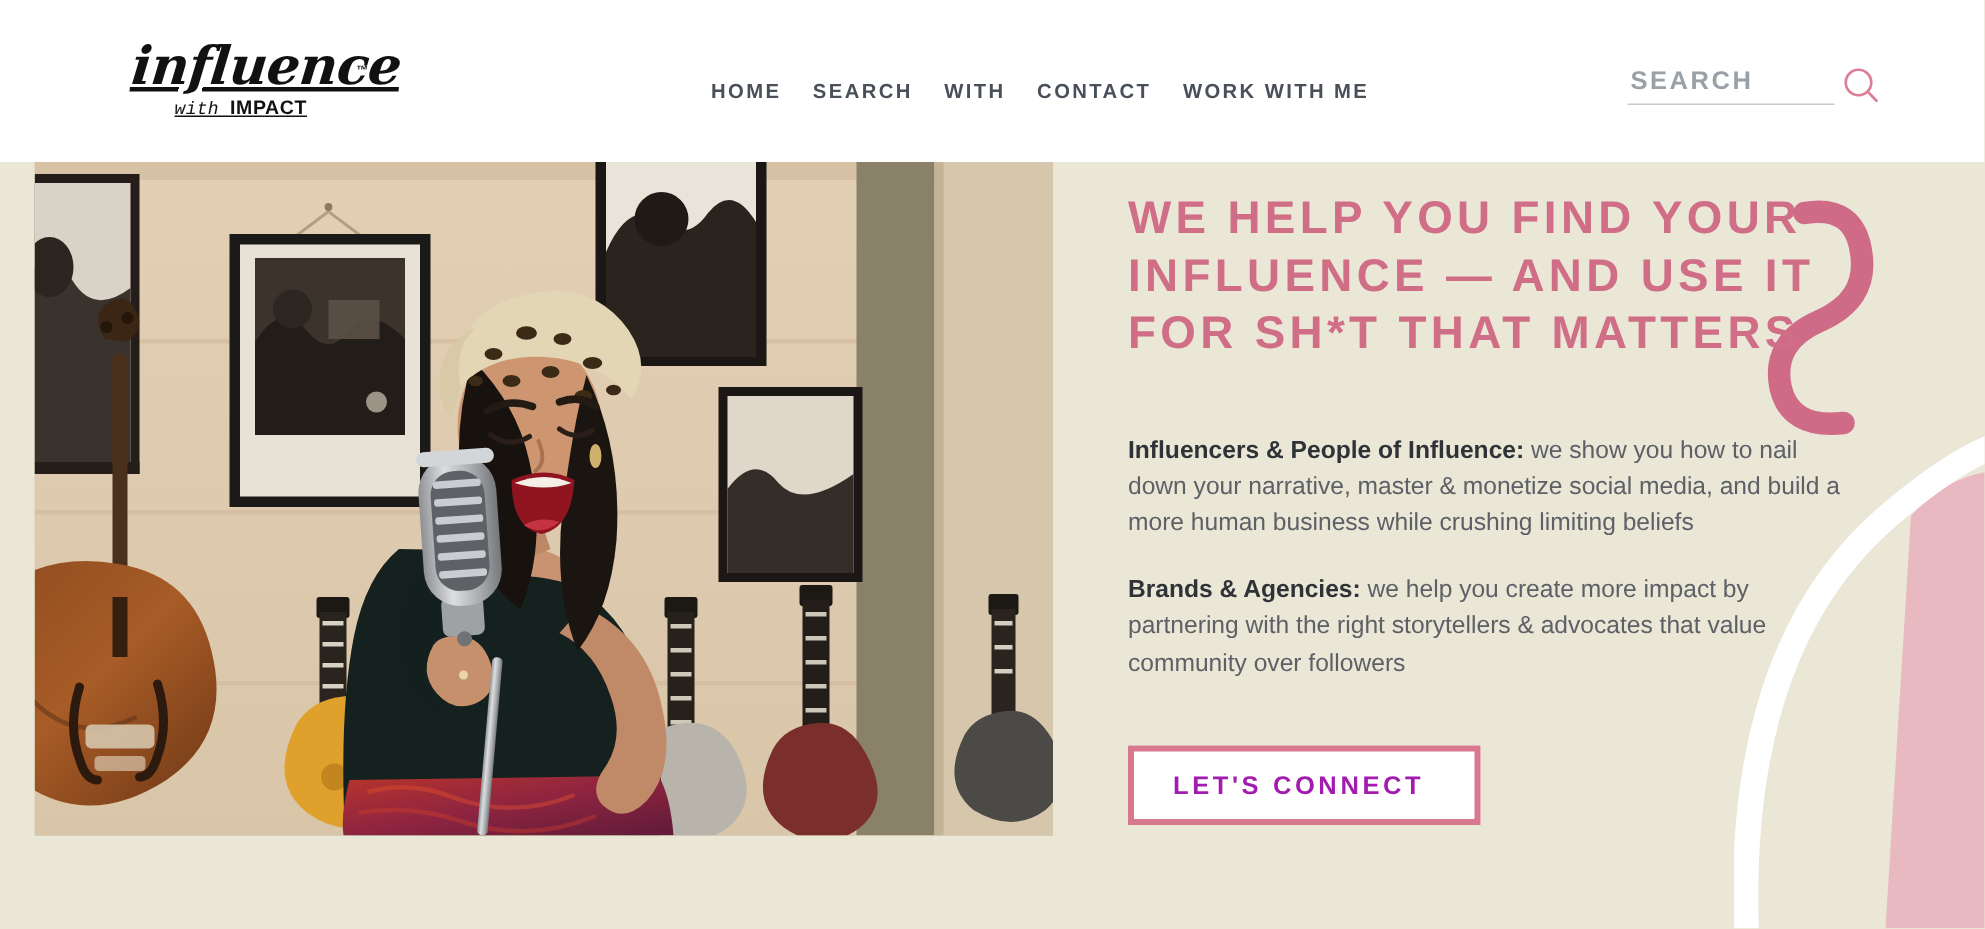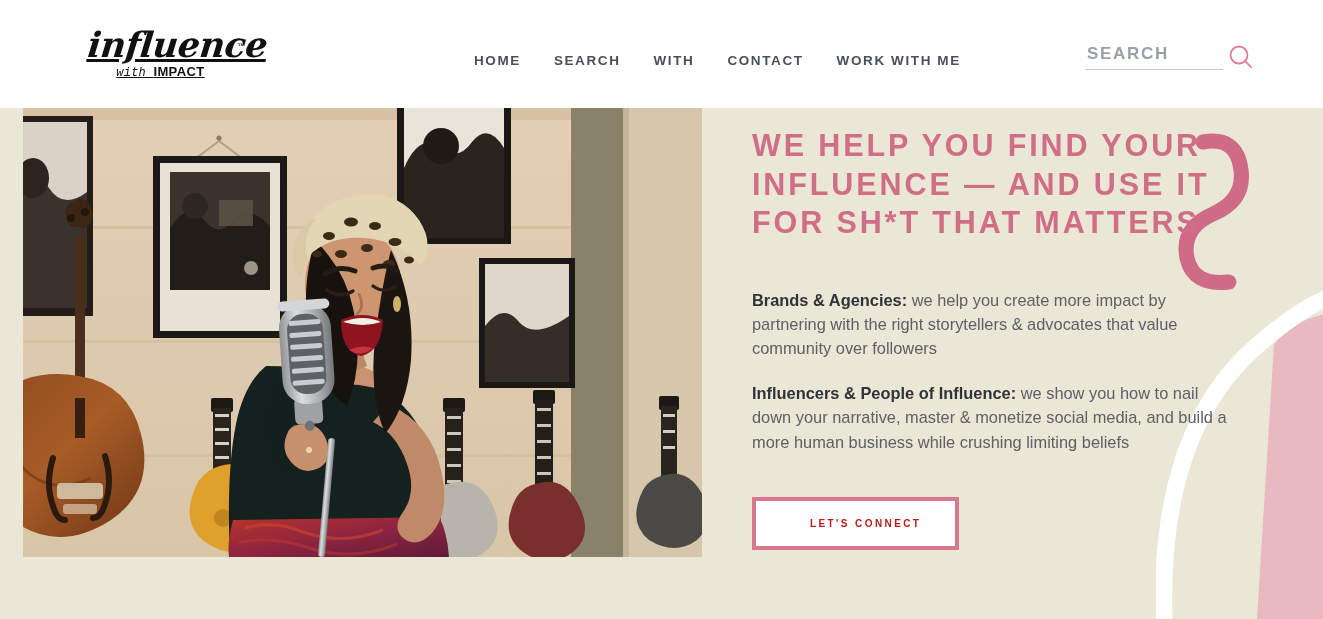--- a/index.html
+++ b/index.html
@@ -77,21 +77,21 @@
     letter-spacing: 0.4px;
   }
 
   
   .main-nav {
     position: absolute;
     left: 474px;
     top: 52px;
     display: flex;
     align-items: baseline;
-    gap: 33px;
+    gap: 21px;
   }
   .nav-link {
     font-size: 13.5px;
     font-weight: 700;
     letter-spacing: 1.6px;
     color: #49505a;
     text-decoration: none;
     white-space: nowrap;
     line-height: 17px;
   }
@@ -194,25 +194,25 @@
   .hero-para b {
     color: #2f3338;
     font-weight: 700;
   }
 
   .cta-button {
     display: inline-block;
     margin-top: 23px;
     background: #ffffff;
     border: 4px solid #d8788f;
-    color: #b91c1c;
-    font-size: 10px;
+    color: #a21caf;
+    font-size: 17px;
     font-weight: 700;
     letter-spacing: 2.4px;
-    padding: 16px 34px 15px 54px;
+    padding: 16px 34px 15px 26px;
     cursor: pointer;
     font-family: "Liberation Sans", sans-serif;
     line-height: 14px;
   }
 </style>
 </head>
 <body>
 
 <header class="site-header">
 
@@ -454,24 +454,24 @@
 
       <path d="M47 34 q34 -6 38 28 q4 30 -28 44 q-32 14 -26 44 q6 28 42 24" fill="none" stroke="#cf6a87" stroke-width="15" stroke-linecap="round"></path>
     </svg>
   </div>
 
   <div class="hero-copy">
 
     <h1 class="hero-title">WE HELP YOU FIND YOUR INFLUENCE — AND USE IT FOR SH*T THAT MATTERS</h1>
 
     <p class="hero-para">
+      <b>Influencers &amp; People of Influence:</b><span> we show you how to nail down your narrative, master &amp; monetize social media, and build a more human business while crushing limiting beliefs</span>
+    </p>
+
+    <p class="hero-para">
       <b>Brands &amp; Agencies:</b><span> we help you create more impact by partnering with the right storytellers &amp; advocates that value community over followers</span>
     </p>
 
-    <p class="hero-para">
-      <b>Influencers &amp; People of Influence:</b><span> we show you how to nail down your narrative, master &amp; monetize social media, and build a more human business while crushing limiting beliefs</span>
-    </p>
-
 
     <button class="cta-button">LET'S CONNECT</button>
   </div>
 
 </section>
 
 </body></html>

